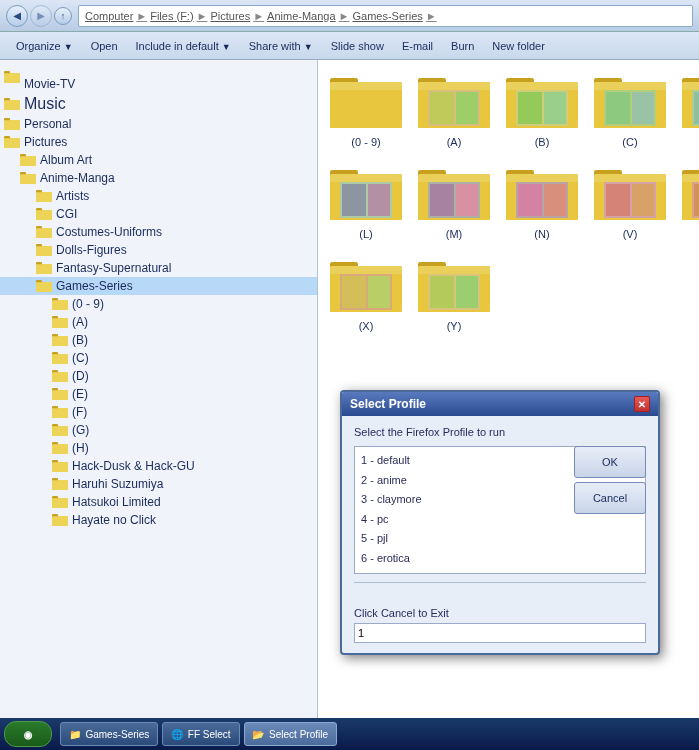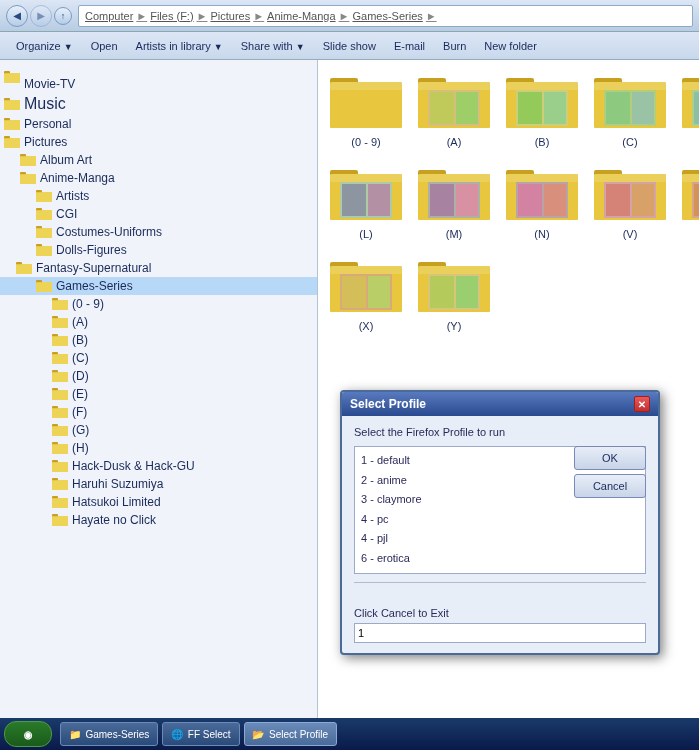--- a/index.html
+++ b/index.html
@@ -243,21 +243,21 @@
     }
     .modal-buttons {
       float: right;
       display: flex;
       flex-direction: column;
       gap: 4px;
       margin-left: 12px;
     }
     .modal-btn {
       width: 72px;
-      height: 24px;
+      height: 32px;
       background: linear-gradient(to bottom, #e8eef8, #c8d4e8);
       border: 1px solid #7a8ab8;
       border-radius: 3px;
       font-size: 11px;
       cursor: pointer;
       color: #1a2a5a;
     }
     .profile-list {
       background: white;
       border: 1px solid #9aaac8;
@@ -310,21 +310,21 @@
     <span class="arrow"> ► </span>
   </div>
 </div>
 
 <div class="toolbar">
   <button class="toolbar-btn">
     <span>Organize</span> <span class="arrow">▼</span>
   </button>
   <button class="toolbar-btn">Open</button>
   <button class="toolbar-btn">
-    <span>Artists in library</span> <span class="arrow">▼</span>
+    <span>Include in default</span> <span class="arrow">▼</span>
   </button>
   <button class="toolbar-btn">
     <span>Share with</span> <span class="arrow">▼</span>
   </button>
   <button class="toolbar-btn">Slide show</button>
   <button class="toolbar-btn">E-mail</button>
   <button class="toolbar-btn">Burn</button>
   <button class="toolbar-btn">New folder</button>
 </div>
 
@@ -404,21 +404,21 @@
         <span style="font-size: 12px;">Costumes-Uniforms</span>
       </div>
       <div class="sidebar-item" style="padding-left: 36px;">
         <svg viewBox="0 0 16 14" width="16" height="14" style="margin-right: 4px; flex-shrink: 0;">
     <rect x="0" y="3" width="16" height="10" rx="1" fill="#e8c840"></rect>
     <rect x="0" y="1" width="6" height="3" rx="1" fill="#c8a020"></rect>
     <rect x="0" y="3" width="16" height="10" rx="1" fill="#f0d860" opacity="0.7"></rect>
   </svg>
         <span style="font-size: 12px;">Dolls-Figures</span>
       </div>
-      <div class="sidebar-item" style="padding-left: 16px; text-align: center;">
+      <div class="sidebar-item" style="padding-left: 36px; text-align: center;">
         <svg viewBox="0 0 16 14" width="16" height="14" style="margin-right: 4px; flex-shrink: 0;">
     <rect x="0" y="3" width="16" height="10" rx="1" fill="#e8c840"></rect>
     <rect x="0" y="1" width="6" height="3" rx="1" fill="#c8a020"></rect>
     <rect x="0" y="3" width="16" height="10" rx="1" fill="#f0d860" opacity="0.7"></rect>
   </svg>
         <span style="font-size: 12px;">Fantasy-Supernatural</span>
       </div>
       <div class="sidebar-item selected" style="padding-left: 36px;">
         <svg viewBox="0 0 16 14" width="16" height="14" style="margin-right: 4px; flex-shrink: 0;">
     <rect x="0" y="3" width="16" height="10" rx="1" fill="#e8c840"></rect>
@@ -754,21 +754,21 @@
     <div class="modal-description">Select the Firefox Profile to run</div>
     <div class="modal-buttons">
       <button class="modal-btn">OK</button>
       <button class="modal-btn">Cancel</button>
     </div>
     <div class="profile-list" id="profile-list">
         <div style="padding: 1px 2px; cursor: pointer;">1 - default</div>
         <div style="padding: 1px 2px; cursor: pointer;">2 - anime</div>
         <div style="padding: 1px 2px; cursor: pointer;">3 - claymore</div>
         <div style="padding: 1px 2px; cursor: pointer;">4 - pc</div>
-        <div style="padding: 1px 2px; cursor: pointer;">4 - pjl</div>
+        <div style="padding: 1px 2px; cursor: pointer;">5 - pjl</div>
         <div style="padding: 1px 2px; cursor: pointer;">6 - erotica</div>
       </div>
     <div class="modal-footer">
       <div class="modal-footer-text">Click Cancel to Exit</div>
       <input class="modal-input" type="text" value="1" style="">
     </div>
   </div>
 </div>
 
 </body></html>

